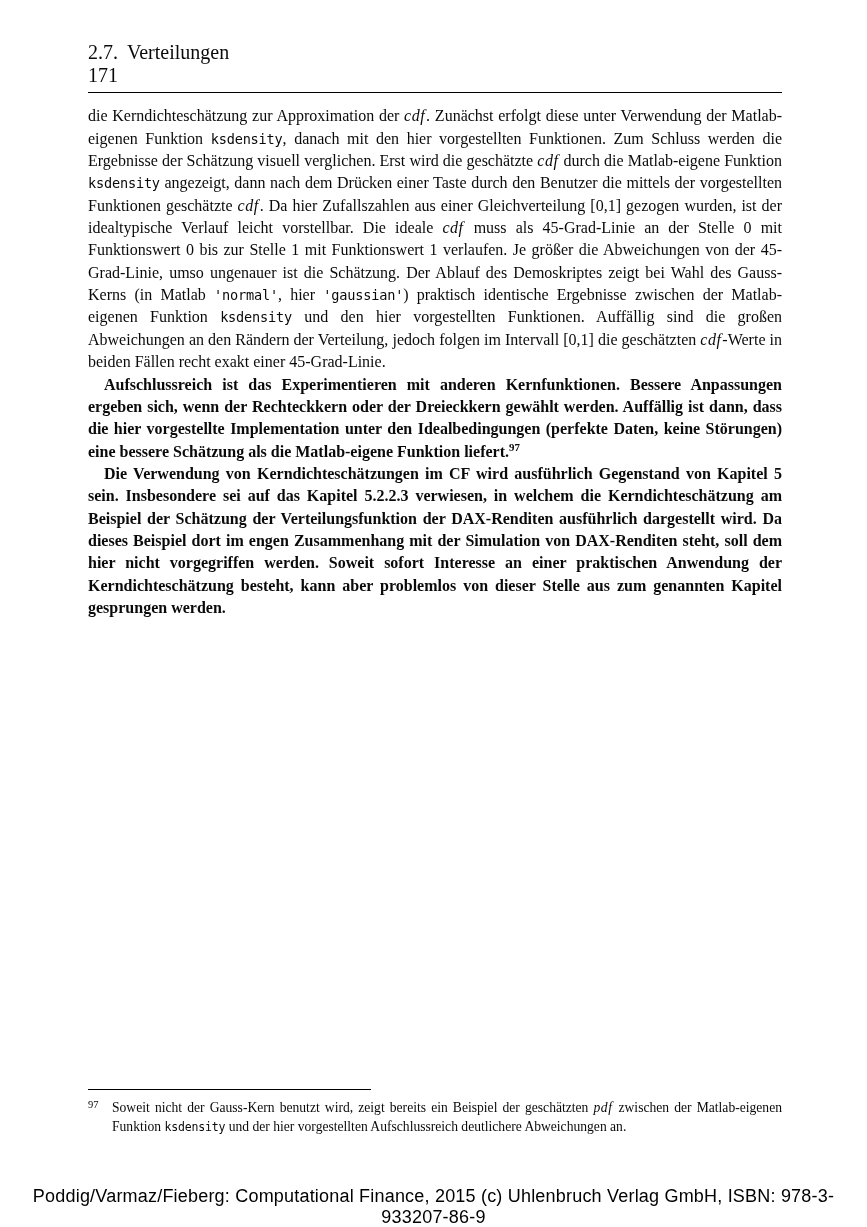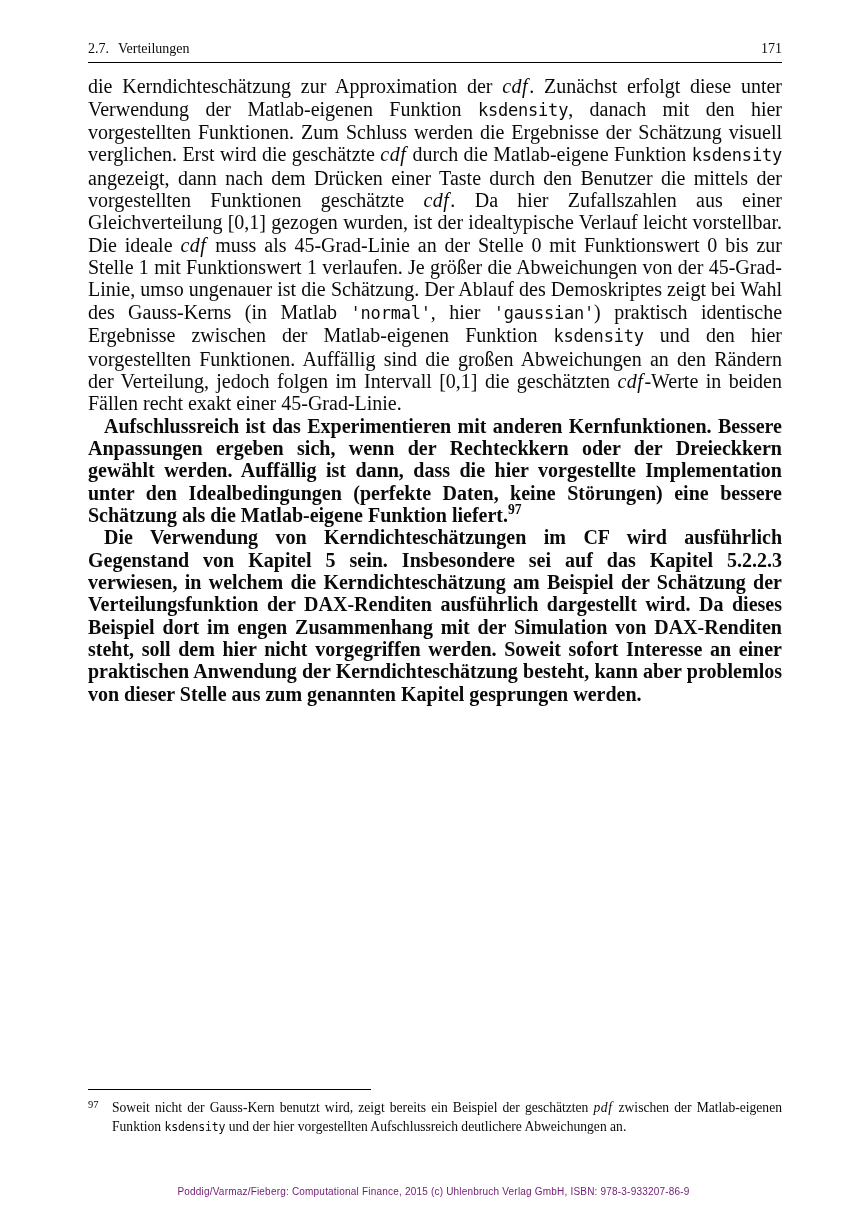--- a/index.html
+++ b/index.html
@@ -16,32 +16,33 @@
   .content {
     position: absolute;
     left: 88px;
     top: 41px;
     width: 694px;
   }
   .page-header {
     display: flex;
     justify-content: space-between;
     align-items: baseline;
-    font-size: 14px;
+    font-size: 20px;
     padding-bottom: 5px;
+    flex-direction: column;
   }
   .section-title { margin-left: 9px; }
   .header-rule {
     width: 100%;
     height: 1.4px;
     background: #000000;
   }
   .body-text {
     margin-top: 12px;
-    font-size: 20px;
+    font-size: 16px;
     line-height: 22.35px;
     text-align: justify;
   }
   .para { margin: 0; }
   .para.indent { text-indent: 16px; font-weight: bold; }
   .run-code {
     font-family: "DejaVu Sans Mono", "Liberation Mono", monospace;
     font-size: 0.85em;
     letter-spacing: -0.2px;
   }
@@ -80,22 +81,22 @@
     top: -3px;
     font-size: 10.5px;
   }
   .footer {
     position: absolute;
     left: 0;
     top: 1186px;
     width: 867px;
     text-align: center;
     font-family: "Liberation Sans", "DejaVu Sans", sans-serif;
-    font-size: 10px;
-    color: #701a75;
+    font-size: 18px;
+    color: #000000;
     letter-spacing: 0.2px;
   }
 </style>
 </head>
 <body>
 
 <div class="page">
   <div class="content">
     <div class="page-header">
       <div>

